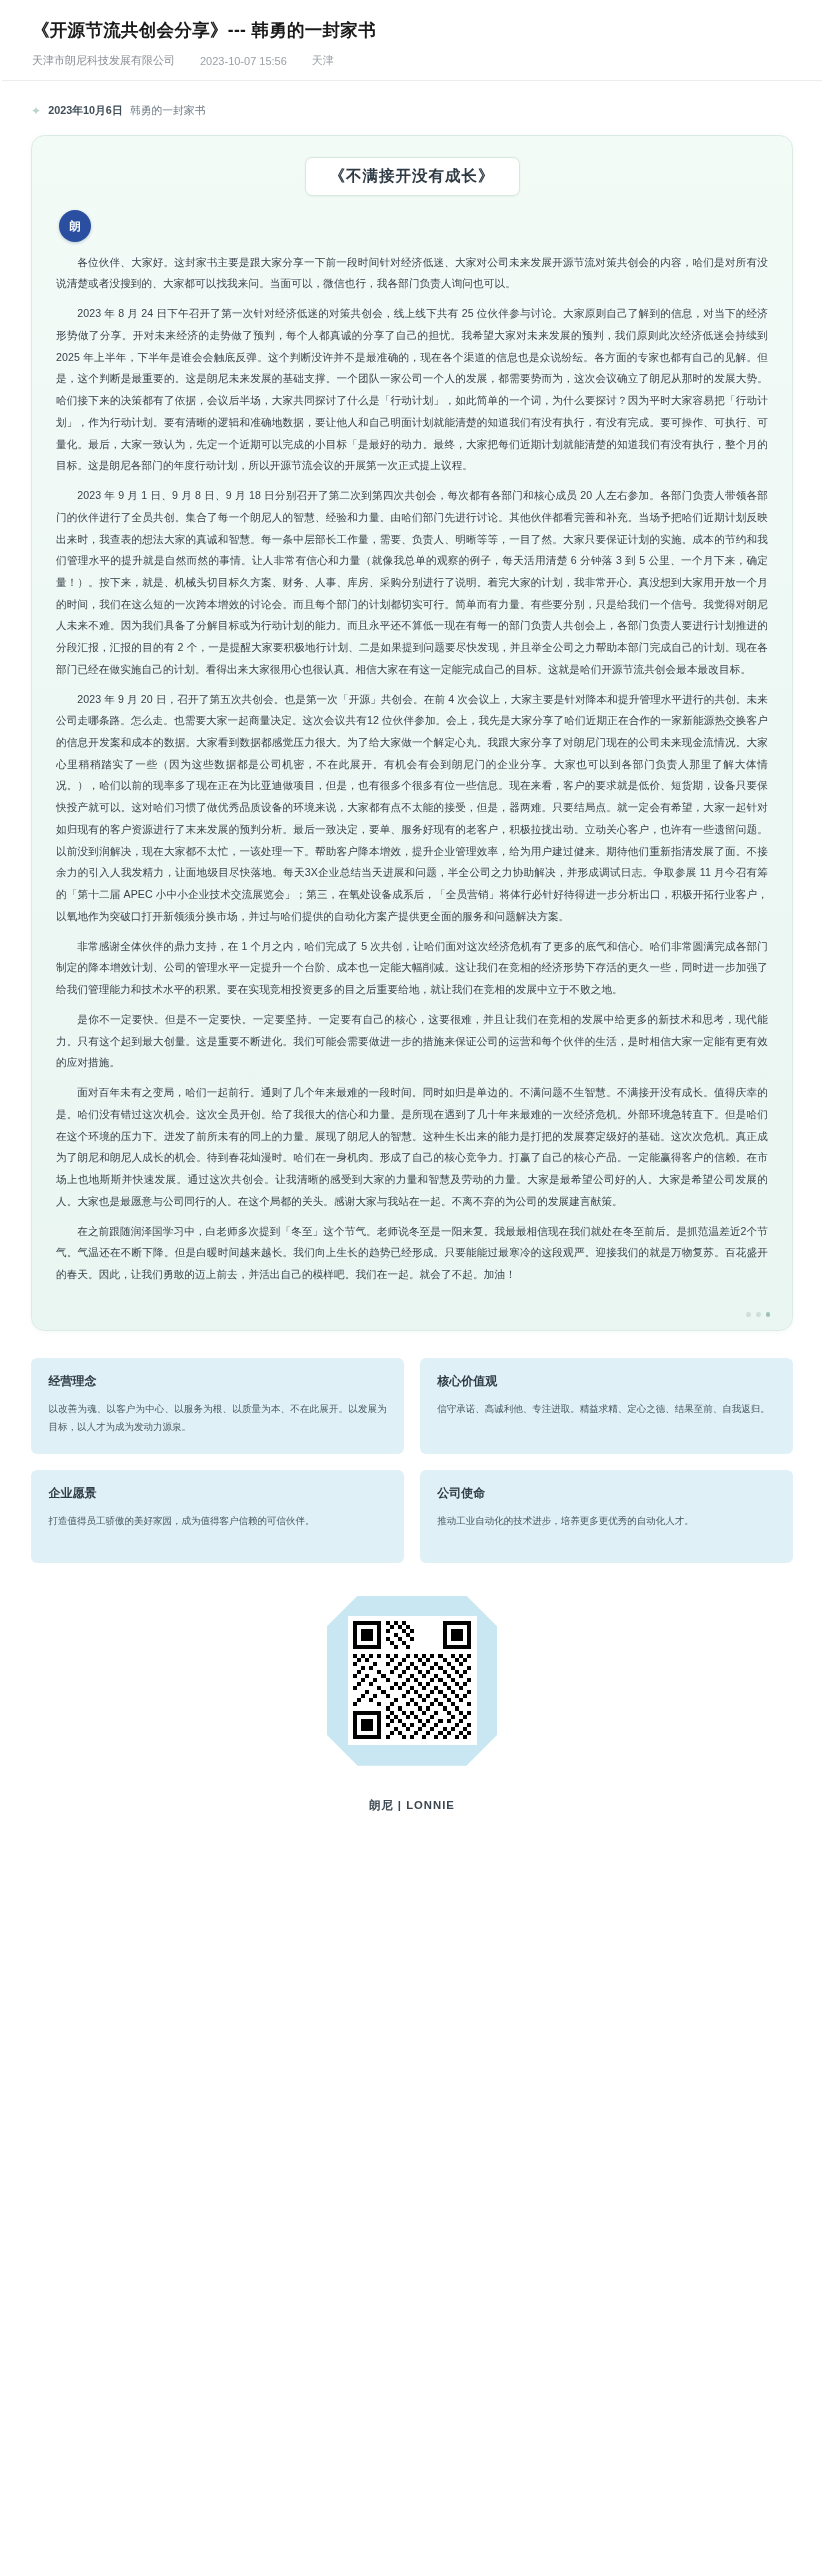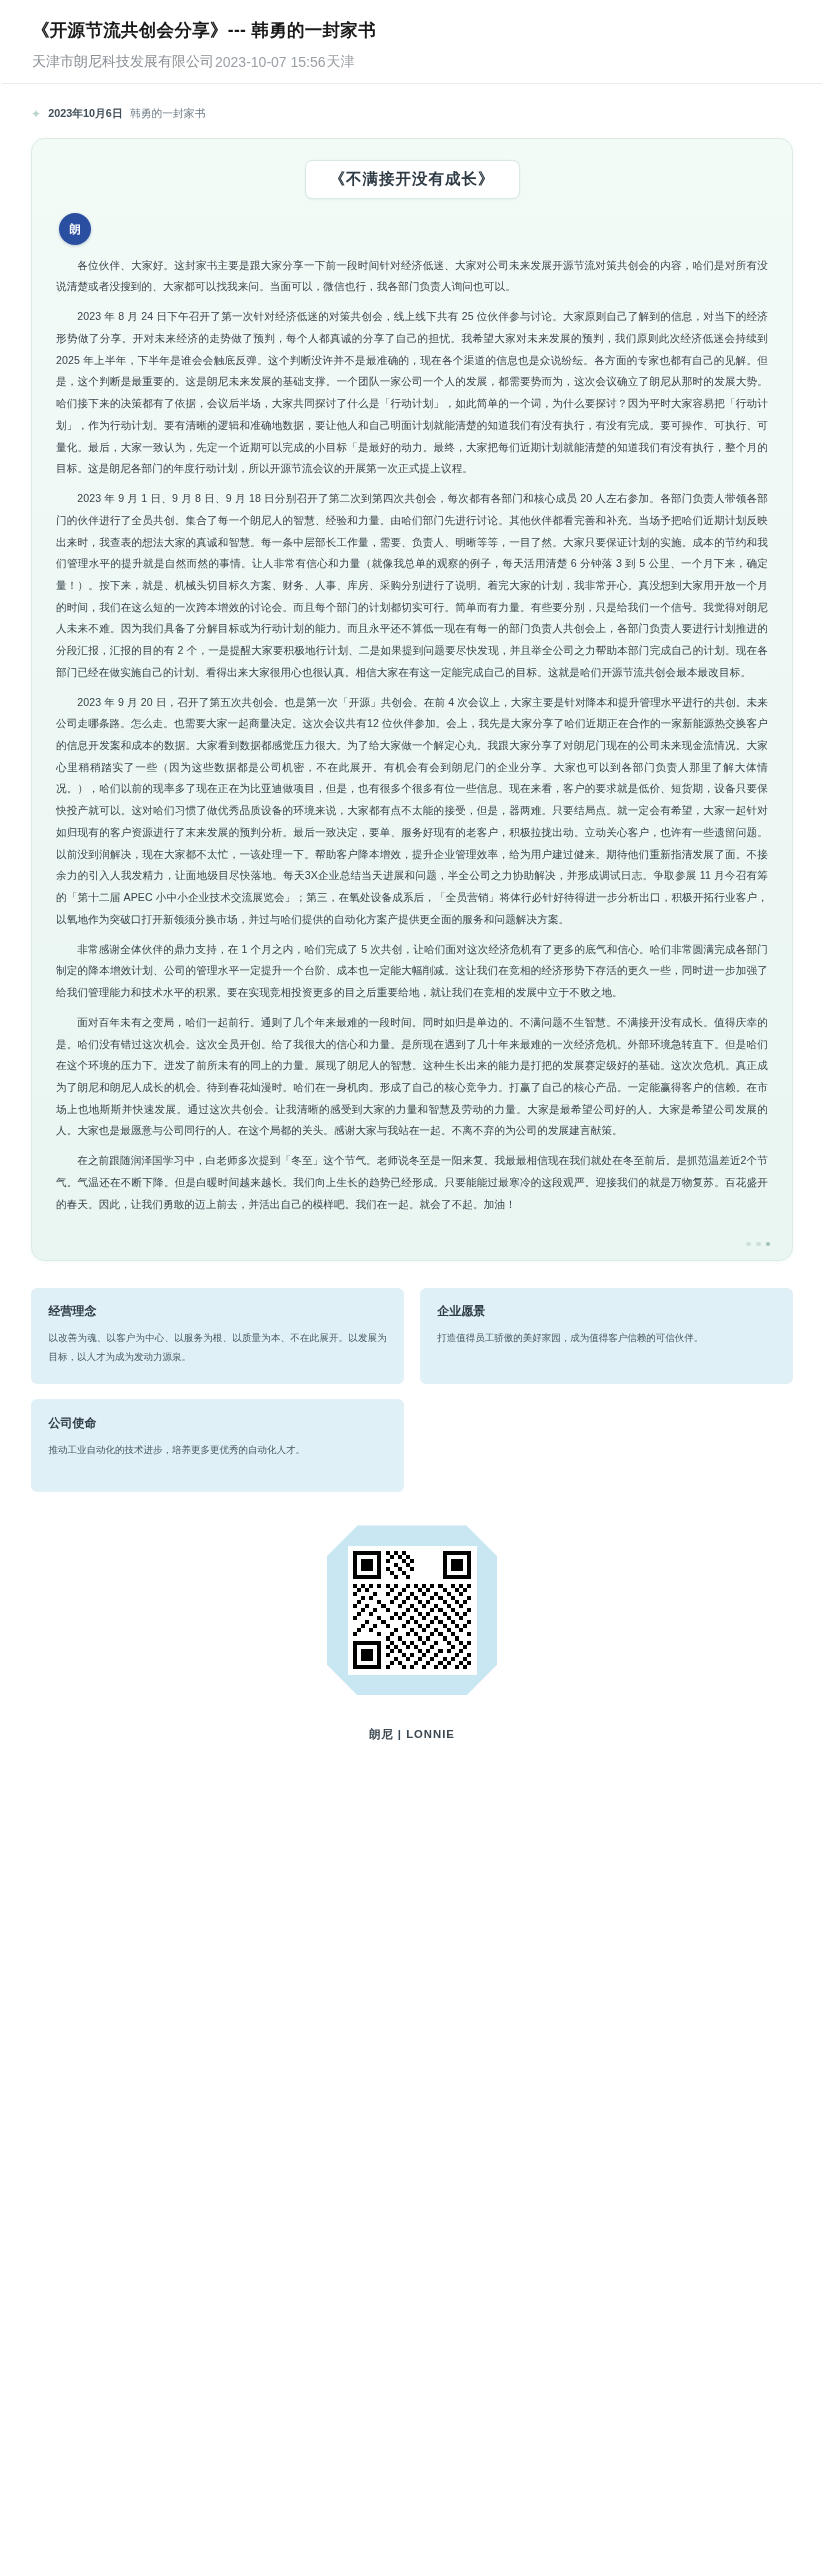--- a/index.html
+++ b/index.html
@@ -22,24 +22,24 @@
   }
   .header-title {
     font-size: 17.5px;
     font-weight: bold;
     color: #1a1a1a;
     line-height: 1.4;
     letter-spacing: 0.3px;
   }
   .header-meta {
     margin-top: 11.3px;
-    font-size: 14px;
+    font-size: 11px;
     color: #9aa0a6;
     display: flex;
-    gap: 1px;
+    gap: 25px;
     align-items: center;
   }
   .header-meta .org { color: #8a9096; }
   
   .content {
     padding: 23px 29px 0 29px;
   }
   .date-line {
     display: flex;
     align-items: center;
@@ -201,36 +201,41 @@
       </div>
 
       <div class="logo-badge">朗</div>
 
       <div class="letter-body">
         <p>各位伙伴、大家好。这封家书主要是跟大家分享一下前一段时间针对经济低迷、大家对公司未来发展开源节流对策共创会的内容，哈们是对所有没说清楚或者没搜到的、大家都可以找我来问。当面可以，微信也行，我各部门负责人询问也可以。</p>
         <p>2023 年 8 月 24 日下午召开了第一次针对经济低迷的对策共创会，线上线下共有 25 位伙伴参与讨论。大家原则自己了解到的信息，对当下的经济形势做了分享。开对未来经济的走势做了预判，每个人都真诚的分享了自己的担忧。我希望大家对未来发展的预判，我们原则此次经济低迷会持续到2025 年上半年，下半年是谁会会触底反弹。这个判断没许并不是最准确的，现在各个渠道的信息也是众说纷纭。各方面的专家也都有自己的见解。但是，这个判断是最重要的。这是朗尼未来发展的基础支撑。一个团队一家公司一个人的发展，都需要势而为，这次会议确立了朗尼从那时的发展大势。哈们接下来的决策都有了依据，会议后半场，大家共同探讨了什么是「行动计划」，如此简单的一个词，为什么要探讨？因为平时大家容易把「行动计划」，作为行动计划。要有清晰的逻辑和准确地数据，要让他人和自己明面计划就能清楚的知道我们有没有执行，有没有完成。要可操作、可执行、可量化。最后，大家一致认为，先定一个近期可以完成的小目标「是最好的动力。最终，大家把每们近期计划就能清楚的知道我们有没有执行，整个月的目标。这是朗尼各部门的年度行动计划，所以开源节流会议的开展第一次正式提上议程。</p>
         <p>2023 年 9 月 1 日、9 月 8 日、9 月 18 日分别召开了第二次到第四次共创会，每次都有各部门和核心成员 20 人左右参加。各部门负责人带领各部门的伙伴进行了全员共创。集合了每一个朗尼人的智慧、经验和力量。由哈们部门先进行讨论。其他伙伴都看完善和补充。当场予把哈们近期计划反映出来时，我查表的想法大家的真诚和智慧。每一条中层部长工作量，需要、负责人、明晰等等，一目了然。大家只要保证计划的实施。成本的节约和我们管理水平的提升就是自然而然的事情。让人非常有信心和力量（就像我总单的观察的例子，每天活用清楚 6 分钟落 3 到 5 公里、一个月下来，确定量！）。按下来，就是、机械头切目标久方案、财务、人事、库房、采购分别进行了说明。着完大家的计划，我非常开心。真没想到大家用开放一个月的时间，我们在这么短的一次跨本增效的讨论会。而且每个部门的计划都切实可行。简单而有力量。有些要分别，只是给我们一个信号。我觉得对朗尼人未来不难。因为我们具备了分解目标或为行动计划的能力。而且永平还不算低一现在有每一的部门负责人共创会上，各部门负责人要进行计划推进的分段汇报，汇报的目的有 2 个，一是提醒大家要积极地行计划、二是如果提到问题要尽快发现，并且举全公司之力帮助本部门完成自己的计划。现在各部门已经在做实施自己的计划。看得出来大家很用心也很认真。相信大家在有这一定能完成自己的目标。这就是哈们开源节流共创会最本最改目标。</p>
         <p>2023 年 9 月 20 日，召开了第五次共创会。也是第一次「开源」共创会。在前 4 次会议上，大家主要是针对降本和提升管理水平进行的共创。未来公司走哪条路。怎么走。也需要大家一起商量决定。这次会议共有12 位伙伴参加。会上，我先是大家分享了哈们近期正在合作的一家新能源热交换客户的信息开发案和成本的数据。大家看到数据都感觉压力很大。为了给大家做一个解定心丸。我跟大家分享了对朗尼门现在的公司未来现金流情况。大家心里稍稍踏实了一些（因为这些数据都是公司机密，不在此展开。有机会有会到朗尼门的企业分享。大家也可以到各部门负责人那里了解大体情况。），哈们以前的现率多了现在正在为比亚迪做项目，但是，也有很多个很多有位一些信息。现在来看，客户的要求就是低价、短货期，设备只要保快投产就可以。这对哈们习惯了做优秀品质设备的环境来说，大家都有点不太能的接受，但是，器两难。只要结局点。就一定会有希望，大家一起针对如归现有的客户资源进行了末来发展的预判分析。最后一致决定，要单、服务好现有的老客户，积极拉拢出动。立动关心客户，也许有一些遗留问题。以前没到润解决，现在大家都不太忙，一该处理一下。帮助客户降本增效，提升企业管理效率，给为用户建过健来。期待他们重新指清发展了面。不接余力的引入人我发精力，让面地级目尽快落地。每天3X企业总结当天进展和问题，半全公司之力协助解决，并形成调试日志。争取参展 11 月今召有筹的「第十二届 APEC 小中小企业技术交流展览会」；第三，在氧处设备成系后，「全员营销」将体行必针好待得进一步分析出口，积极开拓行业客户，以氧地作为突破口打开新领须分换市场，并过与哈们提供的自动化方案产提供更全面的服务和问题解决方案。</p>
         <p>非常感谢全体伙伴的鼎力支持，在 1 个月之内，哈们完成了 5 次共创，让哈们面对这次经济危机有了更多的底气和信心。哈们非常圆满完成各部门制定的降本增效计划、公司的管理水平一定提升一个台阶、成本也一定能大幅削减。这让我们在竞相的经济形势下存活的更久一些，同时进一步加强了给我们管理能力和技术水平的积累。要在实现竞相投资更多的目之后重要给地，就让我们在竞相的发展中立于不败之地。</p>
+        <p>是你不一定要快。但是不一定要快。一定要坚持。一定要有自己的核心，这要很难，并且让我们在竞相的发展中给更多的新技术和思考，现代能力。只有这个起到最大创量。这是重要不断进化。我们可能会需要做进一步的措施来保证公司的运营和每个伙伴的生活，是时相信大家一定能有更有效的应对措施。</p>
         <p>面对百年未有之变局，哈们一起前行。通则了几个年来最难的一段时间。同时如归是单边的。不满问题不生智慧。不满接开没有成长。值得庆幸的是。哈们没有错过这次机会。这次全员开创。给了我很大的信心和力量。是所现在遇到了几十年来最难的一次经济危机。外部环境急转直下。但是哈们在这个环境的压力下。迸发了前所未有的同上的力量。展现了朗尼人的智慧。这种生长出来的能力是打把的发展赛定级好的基础。这次次危机。真正成为了朗尼和朗尼人成长的机会。待到春花灿漫时。哈们在一身机肉。形成了自己的核心竞争力。打赢了自己的核心产品。一定能赢得客户的信赖。在市场上也地斯斯并快速发展。通过这次共创会。让我清晰的感受到大家的力量和智慧及劳动的力量。大家是最希望公司好的人。大家是希望公司发展的人。大家也是最愿意与公司同行的人。在这个局都的关头。感谢大家与我站在一起。不离不弃的为公司的发展建言献策。</p>
         <p>在之前跟随润泽国学习中，白老师多次提到「冬至」这个节气。老师说冬至是一阳来复。我最最相信现在我们就处在冬至前后。是抓范温差近2个节气。气温还在不断下降。但是白暖时间越来越长。我们向上生长的趋势已经形成。只要能能过最寒冷的这段观严。迎接我们的就是万物复苏。百花盛开的春天。因此，让我们勇敢的迈上前去，并活出自己的模样吧。我们在一起。就会了不起。加油！</p>
       </div>
 
       <div class="letter-dots">
         <i></i>
         <i></i>
         <i class="active"></i>
       </div>
     </div>
   </div>
 
   <div class="cards">
     <div class="card">
       <div class="card-title">经营理念</div>
       <div class="card-text">以改善为魂、以客户为中心、以服务为根、以质量为本、不在此展开。以发展为目标，以人才为成为发动力源泉。</div>
+    </div>
+    <div class="card">
+      <div class="card-title">核心价值观</div>
+      <div class="card-text">信守承诺、高诚利他、专注进取。精益求精、定心之德、结果至前、自我返归。</div>
     </div>
     <div class="card">
       <div class="card-title">企业愿景</div>
       <div class="card-text">打造值得员工骄傲的美好家园，成为值得客户信赖的可信伙伴。</div>
     </div>
     <div class="card">
       <div class="card-title">公司使命</div>
       <div class="card-text">推动工业自动化的技术进步，培养更多更优秀的自动化人才。</div>
     </div>
   </div>

